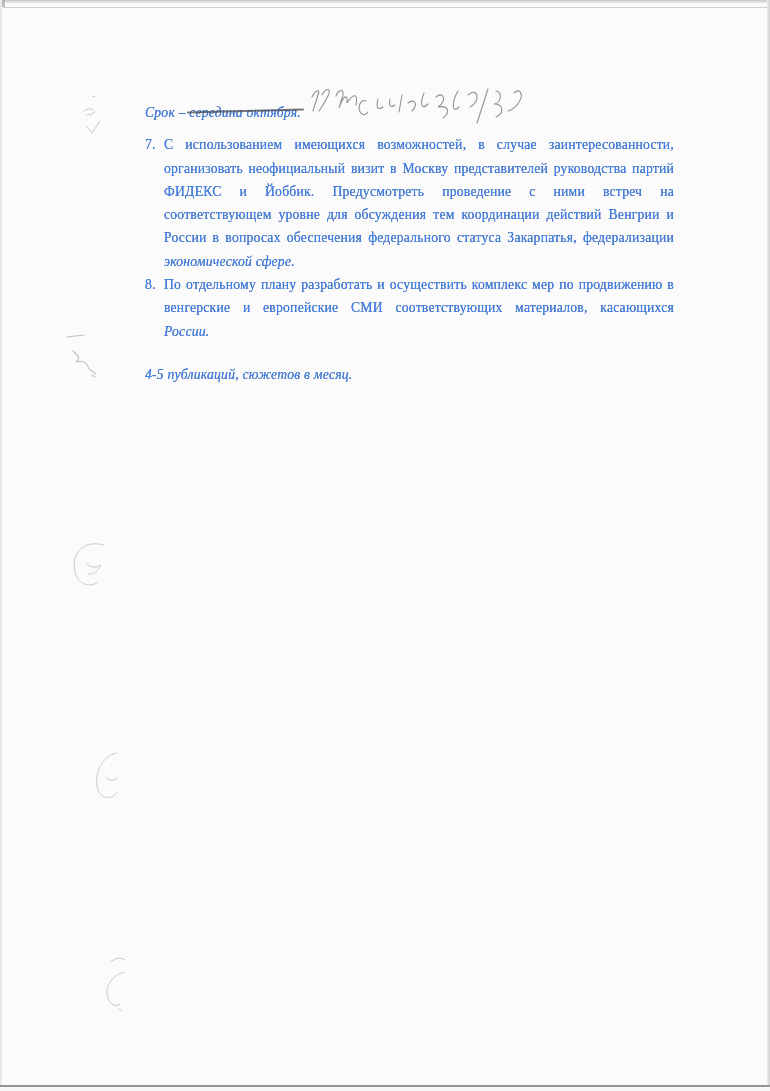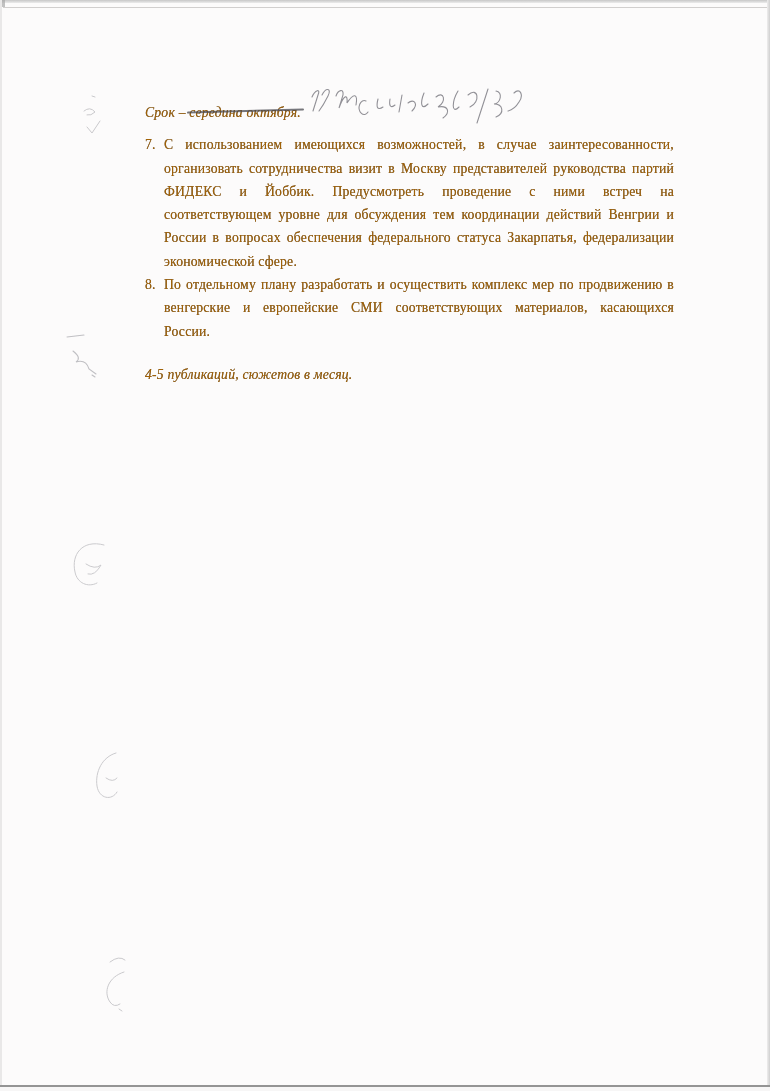--- a/index.html
+++ b/index.html
@@ -6,21 +6,21 @@
   body {
     width:770px; height:1091px;
     background:#ffffff;
     font-family:"Liberation Serif", serif;
   }
   .page {
     position:relative;
     width:770px; height:1091px;
     background:#fcfbfb;
     overflow:hidden;
-    color:#a16207;
+    color:#3b82f6;
   }
   
   .edge-top {
     position:absolute; top:0; left:0; right:0; height:3px;
     background:linear-gradient(#c7c7c7, #ececec);
   }
   .edge-top-line {
     position:absolute; top:7px; left:3px; right:1px; height:1px;
     background:#c9c7c5; opacity:.85;
   }
@@ -48,21 +48,21 @@
   .textblock {
     position:absolute; left:145px; top:101px; width:529px;
     font-size:13.7px;
     letter-spacing:.2px;
     text-shadow:0 0 .5px rgba(62,61,64,.8);
   }
   .line {
     line-height:23.3px; height:23.3px; overflow:hidden;
     text-align:justify; text-align-last:justify;
   }
-  .line.last { text-align:left; text-align-last:left; }
+  .line.last { text-align:left; text-align-last:left;font-style:italic; }
   .ital {
     font-style:italic; line-height:23.3px;
   }
   .item { position:relative; padding-left:19px; }
   .item .num {
     position:absolute; left:0; top:0; line-height:23.3px;
     font-style:normal;
   }
   .item7 { margin-top:9px; }
   .pubnote { margin-top:20px; }
@@ -91,21 +91,21 @@
 
   <div class="textblock">
 
     <div class="ital">
       <span>Срок – </span><span class="strike-wrap"><span>середина октября.</span></span>
     </div>
 
     <div class="item item7">
       <span class="num">7.</span>
       <div class="line">С использованием имеющихся возможностей, в случае заинтересованности,</div>
-      <div class="line">организовать сотрудничества визит в Москву представителей руководства партий</div>
+      <div class="line">организовать неофициальный визит в Москву представителей руководства партий</div>
       <div class="line">ФИДЕКС и Йоббик. Предусмотреть проведение с ними встреч на</div>
       <div class="line">соответствующем уровне для обсуждения тем координации действий Венгрии и</div>
       <div class="line">России в вопросах обеспечения федерального статуса Закарпатья, федерализации</div>
       <div class="line last">экономической сфере.</div>
     </div>
 
 
     <div class="item">
       <span class="num">8.</span>
       <div class="line">По отдельному плану разработать и осуществить комплекс мер по продвижению в</div>

